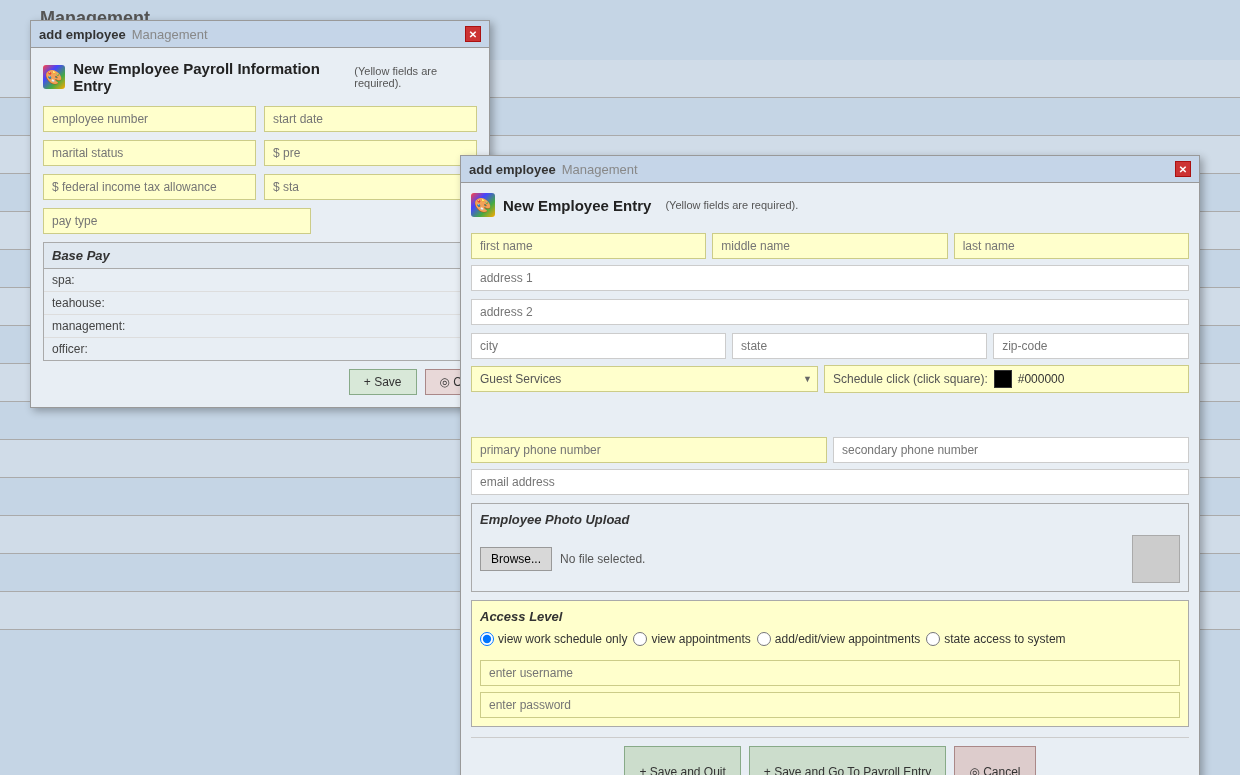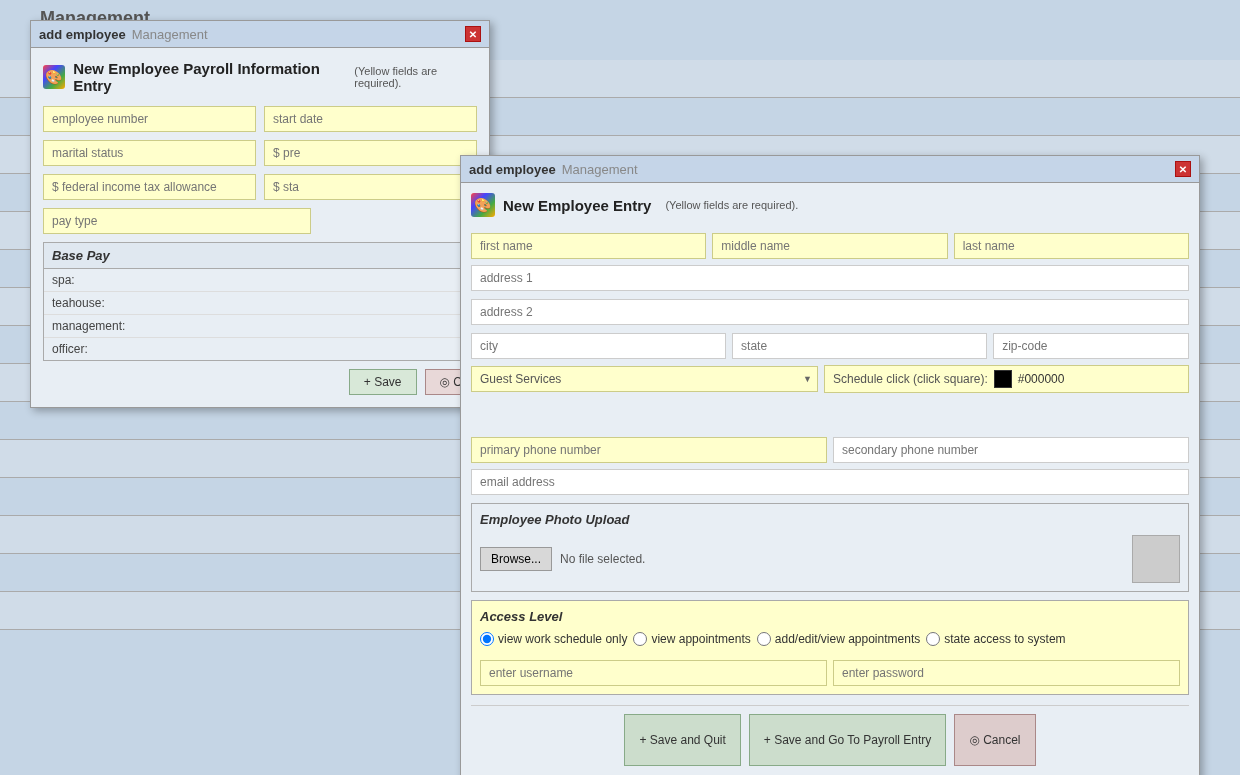--- a/index.html
+++ b/index.html
@@ -393,20 +393,21 @@
 
     .radio-input {
       width: 14px;
       height: 14px;
       cursor: pointer;
     }
 
     .creds-row {
       display: flex;
       gap: 6px;
+      flex-direction: column;
     }
 
     .bottom-btns {
       display: flex;
       gap: 8px;
       justify-content: center;
       padding: 8px 0 4px 0;
       border-top: 1px solid #ccc;
       margin-top: 6px;
     }

